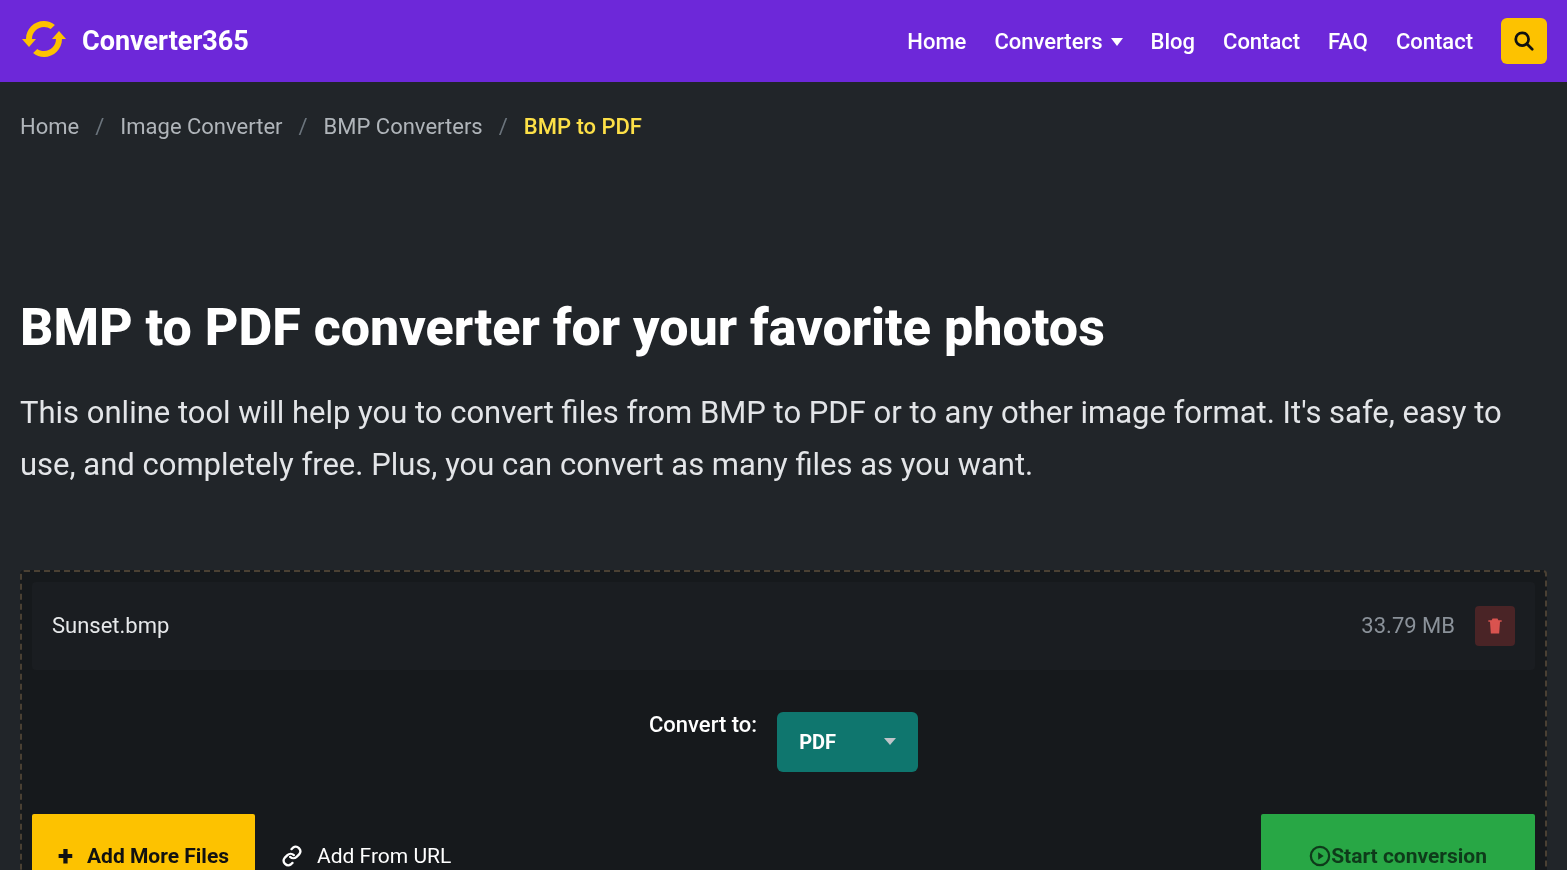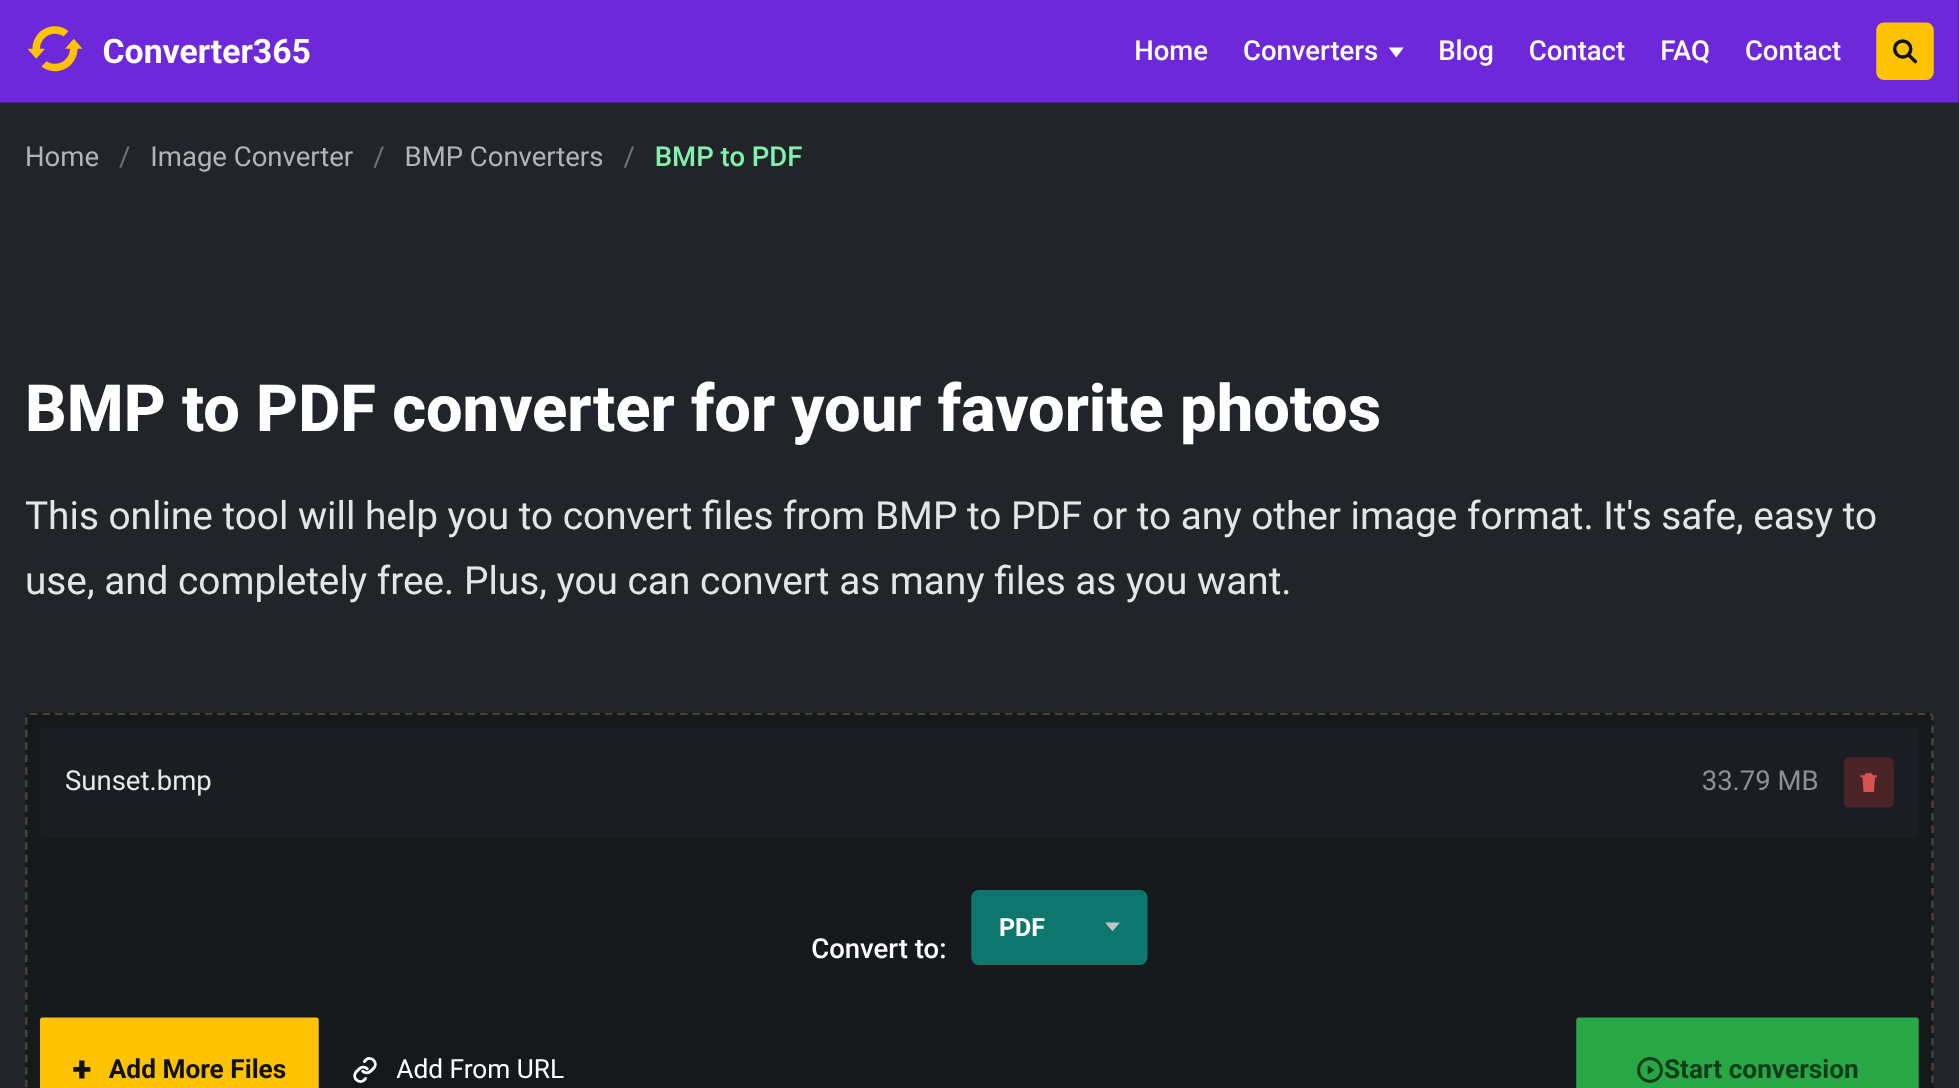--- a/index.html
+++ b/index.html
@@ -78,21 +78,21 @@
   color: #b0b5ba;
 }
 .breadcrumb a {
   color: #b0b5ba;
   cursor: pointer;
 }
 .breadcrumb .sep {
   color: #6c757d;
 }
 .breadcrumb .current {
-  color: #86efac;
+  color: #fde047;
   font-weight: 500;
 }
 .hero {
   padding: 150px 20px 60px;
 }
 .hero h1 {
   font-size: 52px;
   font-weight: 800;
   margin-bottom: 28px;
   line-height: 1.2;
@@ -138,21 +138,21 @@
   height: 40px;
   background: #4a2426;
   border-radius: 4px;
   display: flex;
   align-items: center;
   justify-content: center;
   cursor: pointer;
 }
 .convert-row {
   display: flex;
-  align-items: flex-end;
+  align-items: flex-start;
   justify-content: center;
   gap: 20px;
   padding: 42px 0;
 }
 .convert-label {
   font-size: 22px;
   font-weight: 500;
 }
 .format-select {
   background: #0f766e;

